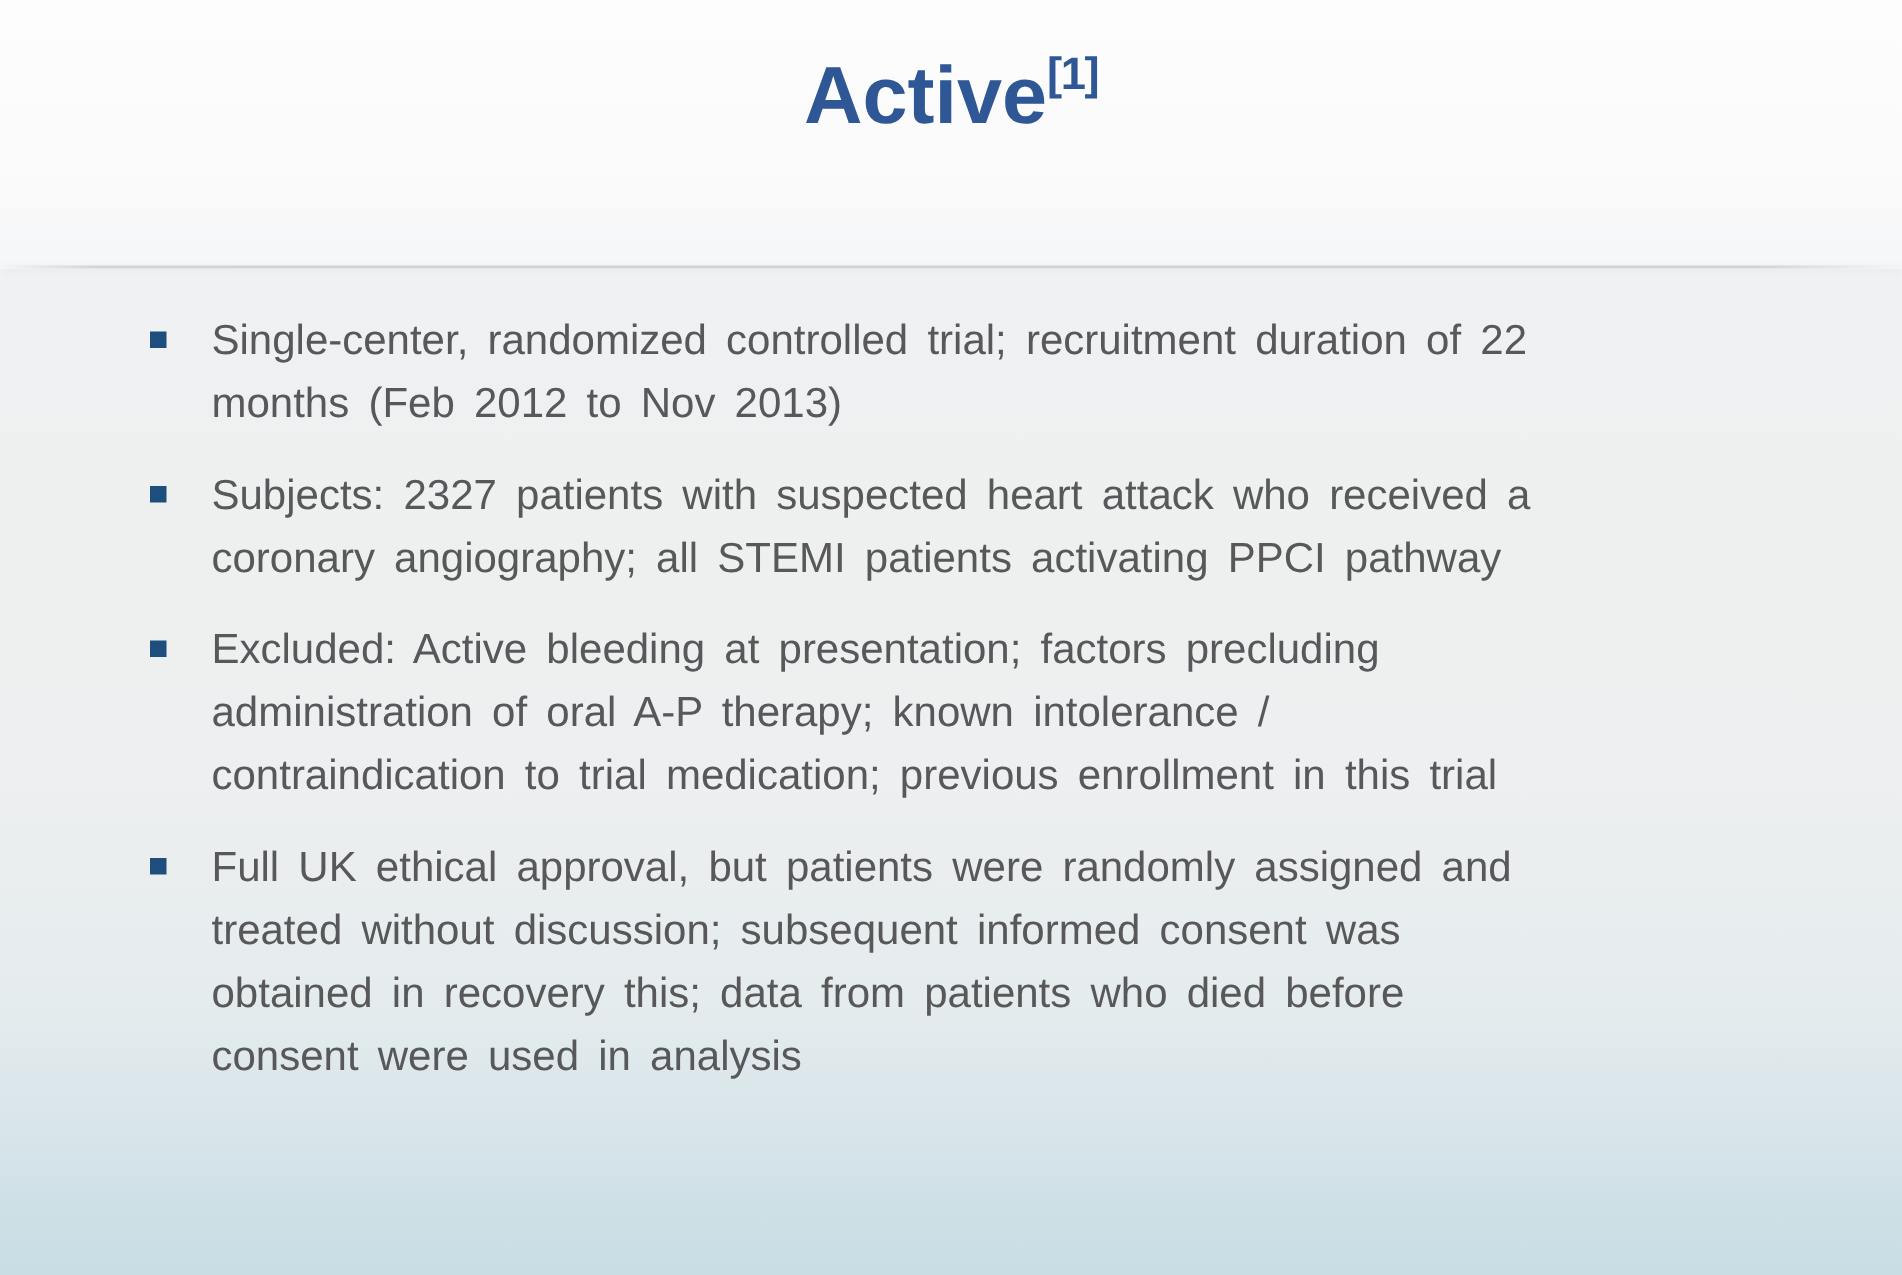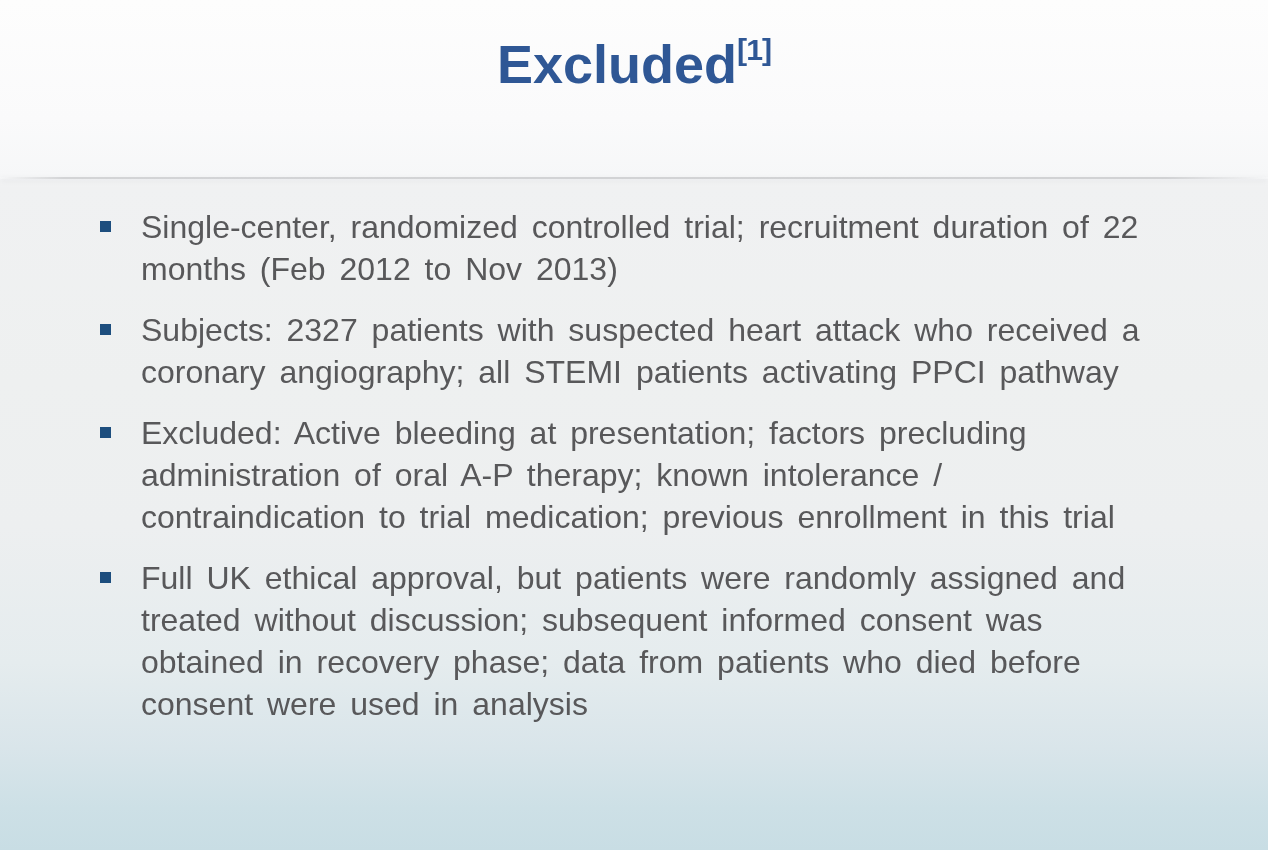--- a/index.html
+++ b/index.html
@@ -77,34 +77,34 @@
   .marker {
     flex: none;
     width: 11px;
     height: 11px;
     margin-top: 15px;
     margin-right: 30px;
     background: var(--bullet-color, #1d4e7e);
   }
   .bullet .text {
     flex: 1;
-    font-size: 32px;
+    font-size: 28px;
     line-height: 42px;
     color: var(--body-color, #58585a);
     word-spacing: 5px;
     white-space: pre-line;
   }
 </style>
 </head>
 <body>
 
 <div class="slide">
 
   <header class="title-wrap">
-    <h1 class="slide-title"><span>Excluded</span><sup>[1]</sup></h1>
+    <h1 class="slide-title"><span>Active</span><sup>[1]</sup></h1>
   </header>
 
   <div class="divider"></div>
 
   <main class="content">
     <ul class="bullets">
   <li class="bullet">
     <span class="marker"></span>
     <span class="text">Single-center, randomized controlled trial; recruitment duration of 22
 months (Feb 2012 to Nov 2013)</span>
@@ -120,19 +120,19 @@
     <span class="marker"></span>
     <span class="text">Excluded: Active bleeding at presentation; factors precluding
 administration of oral A-P therapy; known intolerance /
 contraindication to trial medication; previous enrollment in this trial</span>
   </li>
 
   <li class="bullet">
     <span class="marker"></span>
     <span class="text">Full UK ethical approval, but patients were randomly assigned and
 treated without discussion; subsequent informed consent was
-obtained in recovery phase; data from patients who died before
+obtained in recovery this; data from patients who died before
 consent were used in analysis</span>
   </li>
 </ul>
   </main>
 
 </div>
 
 </body></html>

